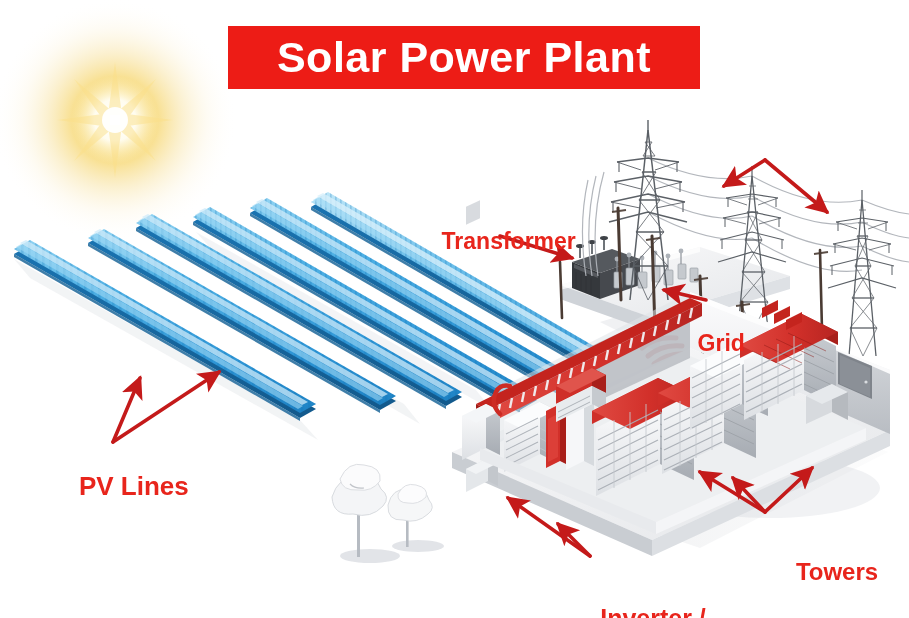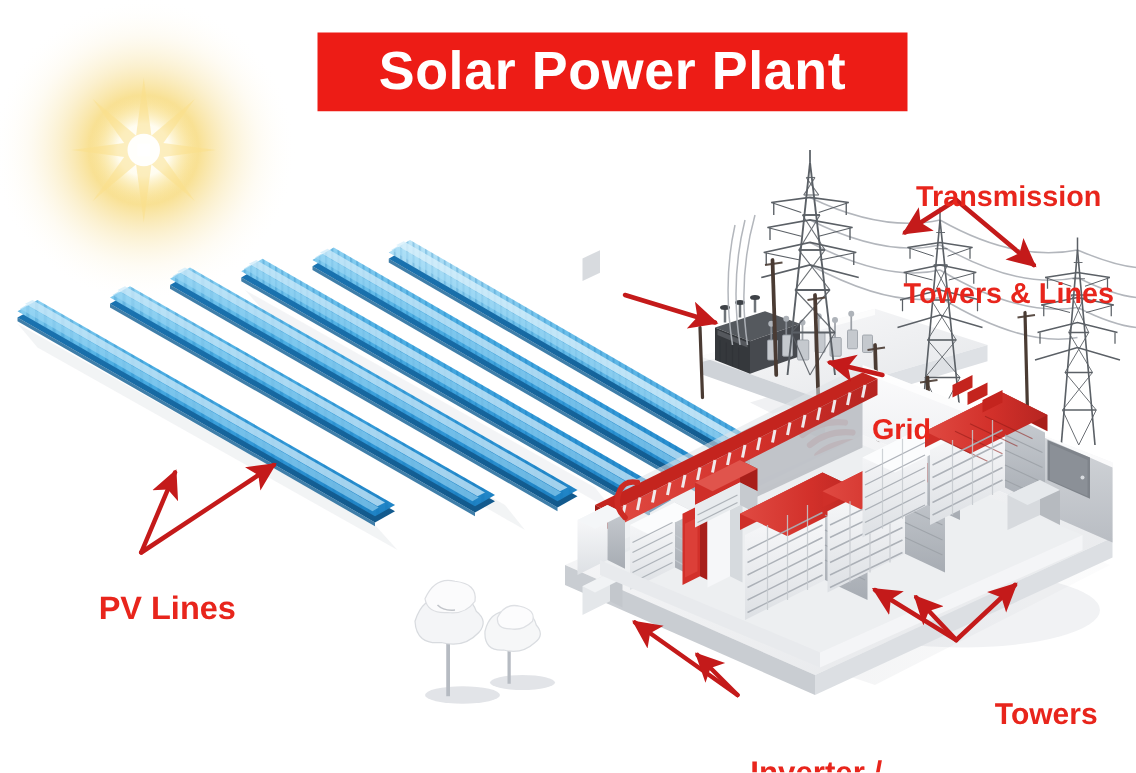--- a/index.html
+++ b/index.html
@@ -21,21 +21,20 @@
 
   
   .title-banner {
     position: absolute;
     left: 228px; top: 26px;
     width: 472px; height: 63px;
     background: #ED1C16;
     display: flex;
     align-items: center;
     justify-content: center;
-    margin-left: 26px;
   }
   .title-banner .title-text {
     color: #ffffff;
     font-size: 43px;
     font-weight: bold;
     letter-spacing: 0.5px;
     white-space: nowrap;
   }
 
   
@@ -720,25 +719,24 @@
       <path d="M590 556 L508 498"></path>
       <path d="M590 556 L558 524"></path>
     </g>
   </svg>
 
   <div class="title-banner">
     <span class="title-text">Solar Power Plant</span>
   </div>
 
 
-  <div class="lbl" id="lbl-transmission">
-    <div>Transmission</div>
-    <div>Towers &amp; Lines</div>
+
+  <div class="lbl" id="lbl-transformer">
+    <span>Transformer</span>
   </div>
-
 
   <div class="lbl" id="lbl-grid">
     <span>Grid</span>
   </div>
 
   <div class="lbl" id="lbl-pvarray">
     <span>PV Lines</span>
   </div>
 
   <div class="lbl" id="lbl-battery">

